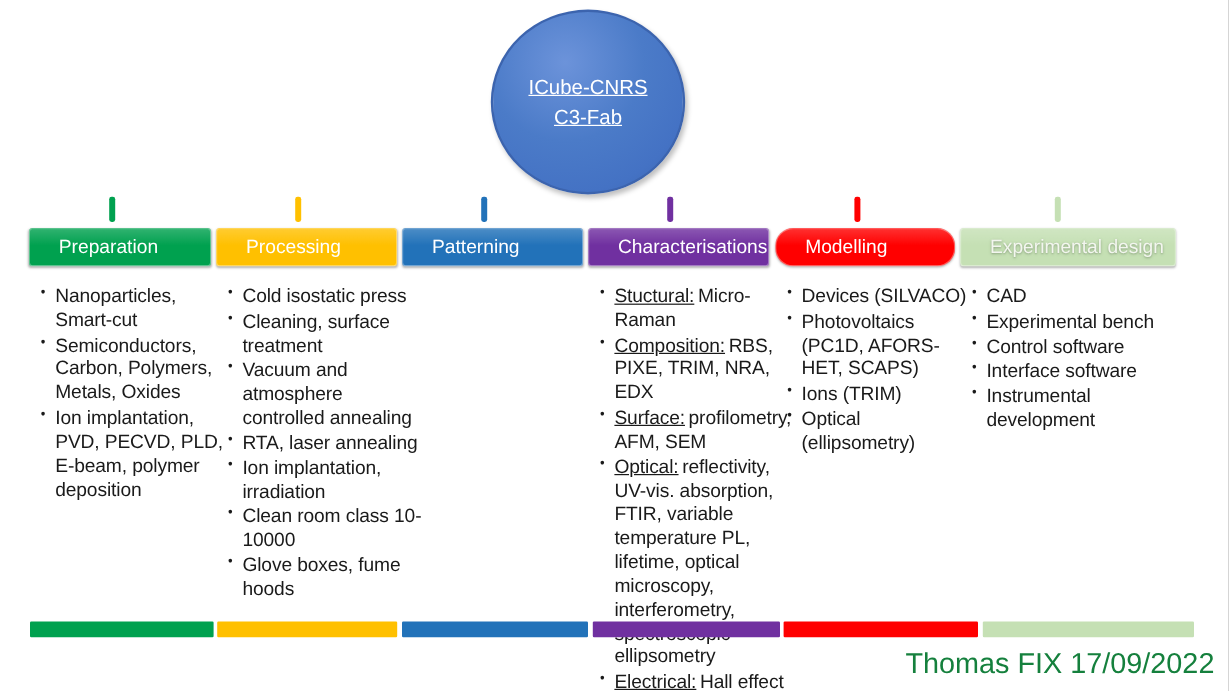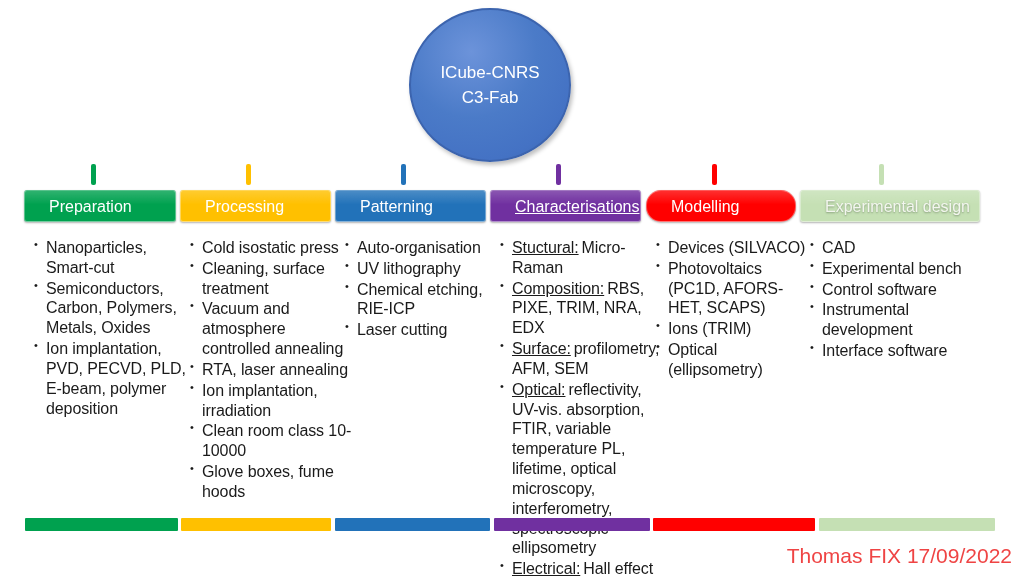--- a/index.html
+++ b/index.html
@@ -4,21 +4,21 @@
 <style>
   html,body{margin:0;padding:0;background:#888;}
   .canvas{position:relative;width:1024px;height:576px;background:#ffffff;overflow:hidden;
           font-family:"Liberation Sans",sans-serif;margin:0 auto;}
 
   
   .circle{position:absolute;left:409px;top:8px;width:158px;height:150px;border-radius:50%;
           background:radial-gradient(circle at 38% 28%, #6c93da 0%, #4b7bc8 45%, #4472c4 75%, #3b64ad 100%);
           border:2px solid #3c64ae;box-shadow:2px 3px 4px rgba(0,0,0,0.25);
           display:flex;flex-direction:column;align-items:center;justify-content:center;}
-  .circle div{color:#ffffff;font-size:17px;line-height:25px;text-align:center;}
+  .circle div{color:#ffffff;font-size:17px;line-height:25px;text-align:center;text-decoration:underline;}
 
   
   .col{position:absolute;top:164px;}
   .c0{left:24px;width:152px;}
   .c1{left:180px;width:151px;}
   .c2{left:335px;width:151px;}
   .c3{left:490px;width:151px;}
   .c4{left:646px;width:150px;}
   .c5{left:800px;width:180px;}
 
@@ -26,42 +26,42 @@
   .t0{background:#00a14f;}.t1{background:#ffc000;}.t2{background:#2272b9;}
   .t3{background:#7030a0;}.t4{background:#ff0000;}.t5{background:#c5e0b4;}
 
   .hdr{margin-top:26px;height:32px;line-height:32px;padding-left:24px;border-radius:3px;
        color:#ffffff;font-size:16px;box-shadow:0 1px 2px rgba(0,0,0,0.3);
        background-image:linear-gradient(rgba(255,255,255,0.18),rgba(255,255,255,0) 45%);
        border:1px solid rgba(255,255,255,0.35);box-sizing:border-box;white-space:nowrap;}
   .h0{background-color:#00a14f;}
   .h1{background-color:#ffc000;}
   .h2{background-color:#2272b9;}
-  .h3{background-color:#7030a0;text-decoration:underline;}
+  .h3{background-color:#7030a0;}
   .h4{background-color:#ff0000;border-radius:15px;}
   .h5{background-color:#c5e0b4;color:#f3f6ef;text-shadow:0 1px 2px rgba(110,130,100,0.75);}
 
   ul.blist{margin:16px 0 0;padding:0 0 0 10px;list-style:none;font-size:16px;
            line-height:1.24;color:#1a1a1a;letter-spacing:-0.1px;}
   .c0 ul{width:158px;}.c1 ul{width:162px;}.c2 ul{width:160px;}
   .c3 ul{width:168px;}.c4 ul{width:158px;}.c5 ul{width:182px;}
   ul.blist li{position:relative;padding-left:12px;margin-bottom:1px;}
   ul.blist li::before{content:"\2022";position:absolute;left:0;top:0;font-size:11px;}
   .li-label:not(:empty){font-weight:400;text-decoration:underline;margin-right:3px;}
 
   
   .bbar{position:absolute;top:518px;height:13px;border-radius:1px;}
   .b0{left:25px;width:153px;background:#00a14f;}
   .b1{left:181px;width:150px;background:#ffc000;}
   .b2{left:335px;width:155px;background:#2272b9;}
   .b3{left:494px;width:156px;background:#7030a0;}
   .b4{left:653px;width:162px;background:#ff0000;}
   .b5{left:819px;width:176px;background:#c5e0b4;}
 
-  .footer{position:absolute;right:12px;bottom:8px;font-size:21px;color:#ef4444;}
+  .footer{position:absolute;right:12px;bottom:8px;font-size:24px;color:#15803d;}
 </style>
 </head>
 <body>
 
 <div class="canvas">
 
   <div class="circle">
     <div>ICube-CNRS</div>
     <div>C3-Fab</div>
   </div>
@@ -86,26 +86,20 @@
       <li><span class="li-label"></span><span>RTA, laser annealing</span></li>
       <li><span class="li-label"></span><span>Ion implantation, irradiation</span></li>
       <li><span class="li-label"></span><span>Clean room class 10-10000</span></li>
       <li><span class="li-label"></span><span>Glove boxes, fume hoods</span></li>
     </ul>
   </div>
 
   <div class="col c2">
     <div class="tick t2"></div>
     <div class="hdr h2">Patterning</div>
-    <ul class="blist">
-      <li><span class="li-label"></span><span>Auto-organisation</span></li>
-      <li><span class="li-label"></span><span>UV lithography</span></li>
-      <li><span class="li-label"></span><span>Chemical etching, RIE-ICP</span></li>
-      <li><span class="li-label"></span><span>Laser cutting</span></li>
-    </ul>
   </div>
 
   <div class="col c3">
     <div class="tick t3"></div>
     <div class="hdr h3">Characterisations</div>
     <ul class="blist">
       <li><span class="li-label">Stuctural:</span><span>Micro-Raman</span></li>
       <li><span class="li-label">Composition:</span><span>RBS, PIXE, TRIM, NRA, EDX</span></li>
       <li><span class="li-label">Surface:</span><span>profilometry, AFM, SEM</span></li>
       <li><span class="li-label">Optical:</span><span>reflectivity, UV-vis. absorption, FTIR, variable temperature PL, lifetime, optical microscopy, interferometry, spectroscopic ellipsometry</span></li>
@@ -124,22 +118,22 @@
     </ul>
   </div>
 
   <div class="col c5">
     <div class="tick t5"></div>
     <div class="hdr h5">Experimental design</div>
     <ul class="blist">
       <li><span class="li-label"></span><span>CAD</span></li>
       <li><span class="li-label"></span><span>Experimental bench</span></li>
       <li><span class="li-label"></span><span>Control software</span></li>
+      <li><span class="li-label"></span><span>Interface software</span></li>
       <li><span class="li-label"></span><span>Instrumental development</span></li>
-      <li><span class="li-label"></span><span>Interface software</span></li>
     </ul>
   </div>
 
   <div class="bbar b0"></div>
   <div class="bbar b1"></div>
   <div class="bbar b2"></div>
   <div class="bbar b3"></div>
   <div class="bbar b4"></div>
   <div class="bbar b5"></div>
 

